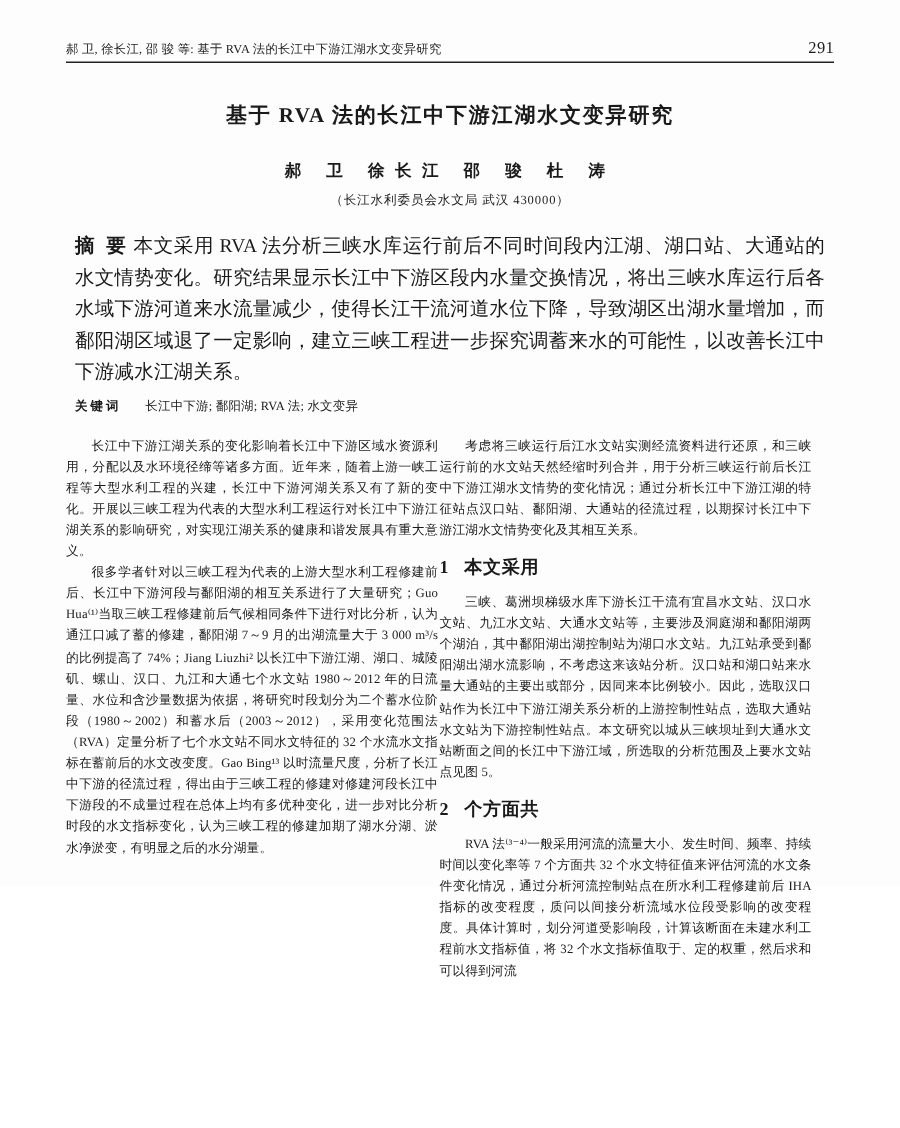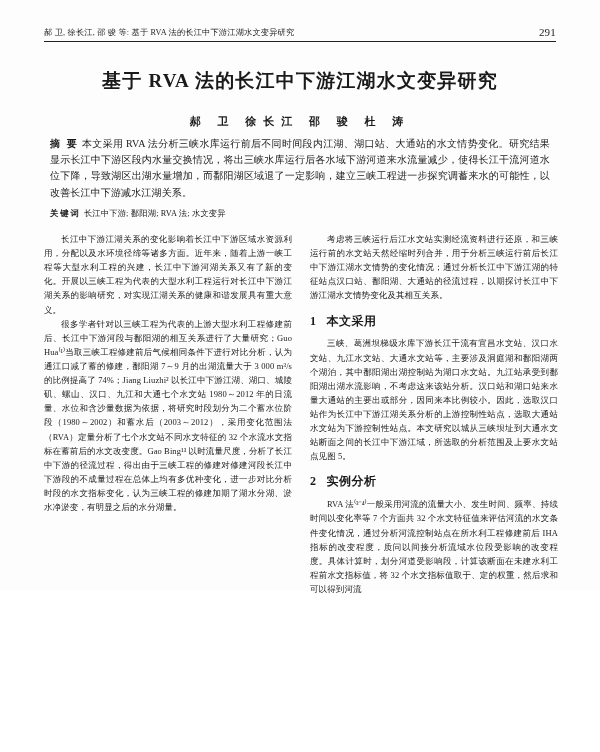--- a/index.html
+++ b/index.html
@@ -43,21 +43,21 @@
     padding-left: 10px;
   }
   .runhead-rule {
     border-bottom: 1.1px solid #222;
     margin-bottom: 26px;
   }
 
   
   .title {
     text-align: center;
-    font-size: 19px;
+    font-size: 14px;
     font-weight: bold;
     letter-spacing: 1.2px;
     margin: 8px 0 20px 0;
     font-family: "Liberation Serif", "DejaVu Serif", serif;
   }
   .authors {
     text-align: center;
     font-size: 11px;
     letter-spacing: 7px;
     font-weight: bold;
@@ -66,52 +66,51 @@
   .affil {
     text-align: center;
     font-size: 8.4px;
     letter-spacing: 0.6px;
     margin-bottom: 14px;
     color: #222;
   }
 
   
   .abstract-block {
-    font-size: 10px;
+    font-size: 13px;
     line-height: 1.62;
     text-align: justify;
     letter-spacing: 0.15px;
     margin: 0 6px 6px 6px;
   }
   .abstract-label {
     font-weight: bold;
     letter-spacing: 2px;
     margin-right: 3px;
   }
   .keywords {
     font-size: 8.3px;
     line-height: 1.6;
     margin: 4px 6px 12px 6px;
     letter-spacing: 0.15px;
   }
   .kw-label {
     font-weight: bold;
     letter-spacing: 2px;
-    margin-right: 3px;
+    margin-right: 16px;
   }
 
   
   .columns {
     display: flex;
-    gap: 18px;
+    gap: 1px;
     font-size: 8.5px;
     line-height: 1.66;
     text-align: justify;
     letter-spacing: 0.1px;
-    font-family: Liberation Serif, serif;
   }
   .col {
     width: 248px;
     flex: 0 0 248px;
   }
   .col p {
     margin: 0 0 0 0;
     text-indent: 2em;
   }
   .sec-head {
@@ -131,20 +130,21 @@
 <div class="page">
 
   <div class="runhead">
     <div class="runhead-left">郝  卫, 徐长江, 邵  骏 等: 基于 RVA 法的长江中下游江湖水文变异研究</div>
     <div class="runhead-right">291</div>
   </div>
   <div class="runhead-rule"></div>
 
   <div class="title">基于 RVA 法的长江中下游江湖水文变异研究</div>
   <div class="authors">郝  卫  徐长江  邵  骏  杜  涛</div>
+  <div class="affil">（长江水利委员会水文局  武汉  430000）</div>
 
   <div class="abstract-block">
     <span class="abstract-label">摘  要</span><span>本文采用 RVA 法分析三峡水库运行前后不同时间段内江湖、湖口站、大通站的水文情势变化。研究结果显示长江中下游区段内水量交换情况，将出三峡水库运行后各水域下游河道来水流量减少，使得长江干流河道水位下降，导致湖区出湖水量增加，而鄱阳湖区域退了一定影响，建立三峡工程进一步探究调蓄来水的可能性，以改善长江中下游减水江湖关系。</span>
   </div>
 
   <div class="keywords">
     <span class="kw-label">关键词</span><span>长江中下游; 鄱阳湖; RVA 法; 水文变异</span>
   </div>
 
   <div class="columns">
@@ -158,19 +158,19 @@
       <p>考虑将三峡运行后江水文站实测经流资料进行还原，和三峡运行前的水文站天然经缩时列合并，用于分析三峡运行前后长江中下游江湖水文情势的变化情况；通过分析长江中下游江湖的特征站点汉口站、鄱阳湖、大通站的径流过程，以期探讨长江中下游江湖水文情势变化及其相互关系。</p>
 
       <div class="sec-head">
         <span class="sec-num">1</span>
         <span>本文采用</span>
       </div>
       <p>三峡、葛洲坝梯级水库下游长江干流有宜昌水文站、汉口水文站、九江水文站、大通水文站等，主要涉及洞庭湖和鄱阳湖两个湖泊，其中鄱阳湖出湖控制站为湖口水文站。九江站承受到鄱阳湖出湖水流影响，不考虑这来该站分析。汉口站和湖口站来水量大通站的主要出或部分，因同来本比例较小。因此，选取汉口站作为长江中下游江湖关系分析的上游控制性站点，选取大通站水文站为下游控制性站点。本文研究以城从三峡坝址到大通水文站断面之间的长江中下游江域，所选取的分析范围及上要水文站点见图 5。</p>
 
       <div class="sec-head">
         <span class="sec-num">2</span>
-        <span>实例分析</span>
+        <span>个方面共</span>
       </div>
       <p>RVA 法⁽³⁻⁴⁾一般采用河流的流量大小、发生时间、频率、持续时间以变化率等 7 个方面共 32 个水文特征值来评估河流的水文条件变化情况，通过分析河流控制站点在所水利工程修建前后 IHA 指标的改变程度，质问以间接分析流域水位段受影响的改变程度。具体计算时，划分河道受影响段，计算该断面在未建水利工程前水文指标值，将 32 个水文指标值取于、定的权重，然后求和可以得到河流</p>
     </div>
 
   </div>
 </div>
 
 </body></html>

